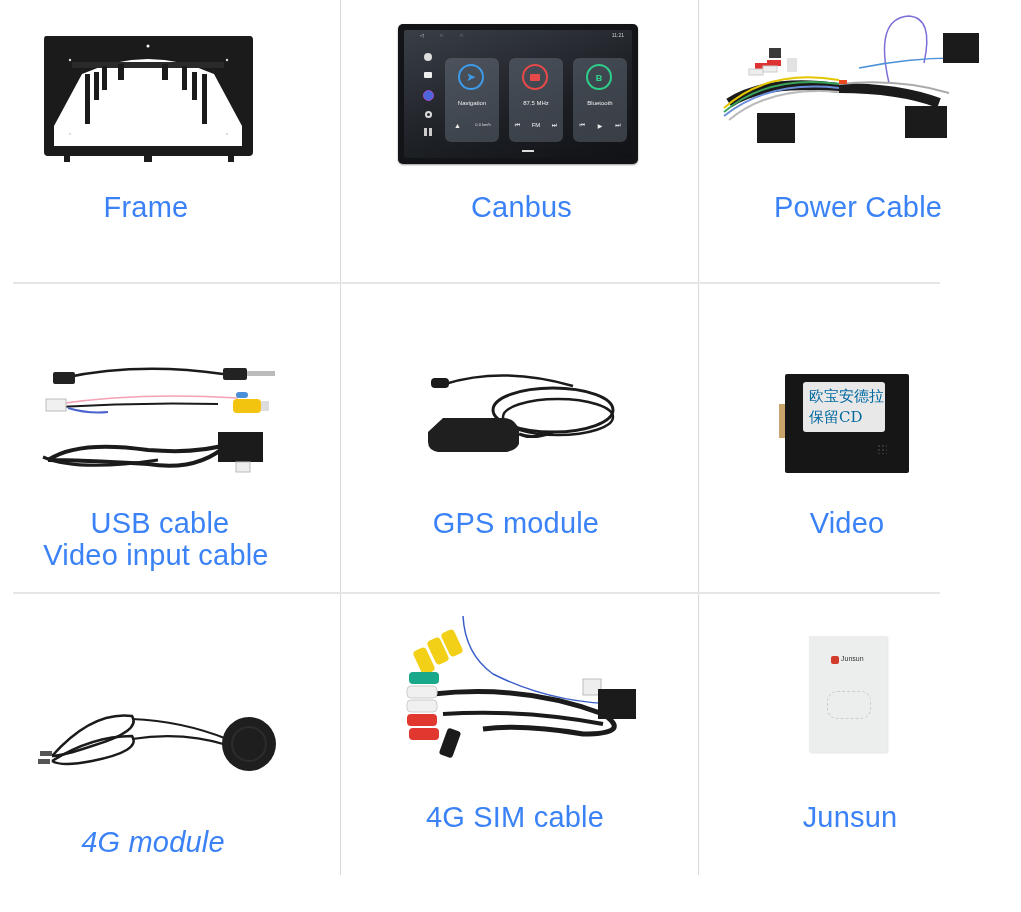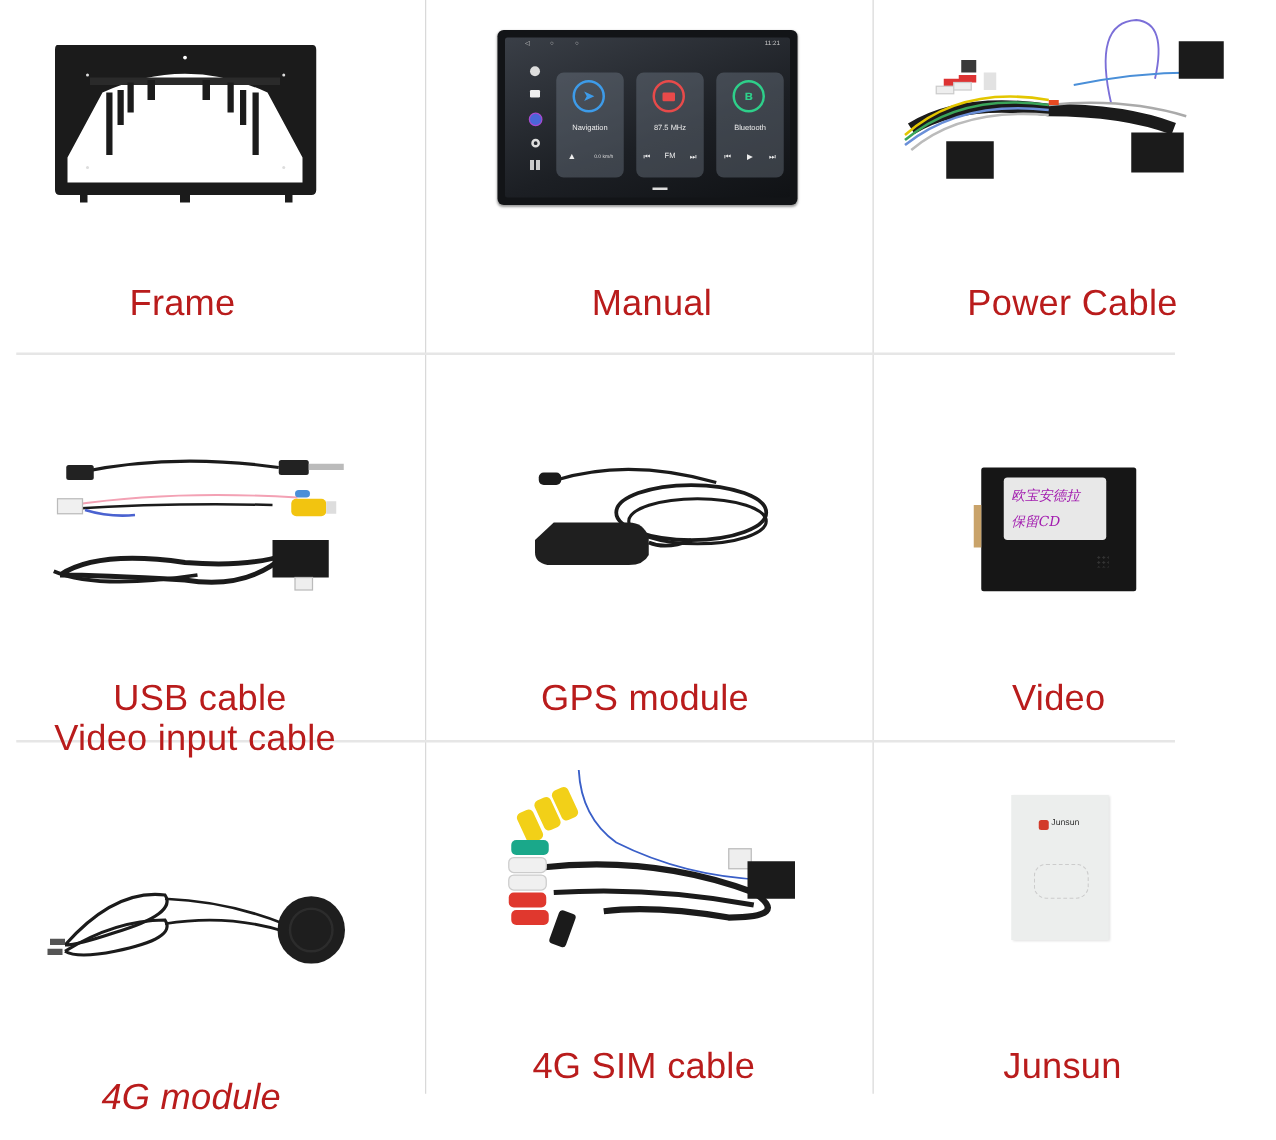--- a/index.html
+++ b/index.html
@@ -1,20 +1,20 @@
 <!DOCTYPE html>
 <html><head>
 <meta charset="utf-8">
 <style>
   html, body { margin: 0; padding: 0; background: #ffffff; }
   body { width: 1021px; height: 912px; position: relative; overflow: hidden; font-family: "Liberation Sans", "DejaVu Sans", sans-serif; }
   .vline { position: absolute; width: 1px; background: #d9d9d9; top: 0; height: 875px; }
   .hline { position: absolute; height: 2px; background: #e6e6e6; left: 13px; width: 927px; }
   .cell { position: absolute; }
-  .label { position: absolute; color: #b91c1c; font-size: 29px; text-align: center; line-height: 32px; white-space: nowrap; letter-spacing: 0.2px; margin-top: 36px; }
+  .label { position: absolute; color: #3b82f6; font-size: 29px; text-align: center; line-height: 32px; white-space: nowrap; letter-spacing: 0.2px; }
   .img { position: absolute; }
   svg { display: block; }
 </style>
 </head>
 <body>
 
 <div class="vline" style="left:340px;"></div>
 <div class="vline" style="left:698px;"></div>
 <div class="hline" style="top:282px;"></div>
 <div class="hline" style="top:592px;"></div>
@@ -84,21 +84,21 @@
         <div style="position:absolute;top:42px;width:100%;text-align:center;font-size:6px;color:#eee;">Bluetooth</div>
         <div style="position:absolute;top:64px;width:100%;display:flex;justify-content:space-around;font-size:6px;color:#eee;">
           <span>⏮</span>
           <span>▶</span>
           <span>⏭</span>
         </div>
       </div>
       <div style="position:absolute;left:118px;top:120px;width:12px;height:2px;background:#ddd;"></div>
     </div>
   </div>
-  <div class="label" style="left:0;width:361px;top:191px;">Manual</div>
+  <div class="label" style="left:0;width:361px;top:191px;">Canbus</div>
 </div>
 
 <div class="cell" style="left:699px;top:0;width:322px;height:348px;">
   <div class="img" style="left:10px;top:8px;">
     <svg width="275" height="145" viewBox="0 0 275 145">
       <path d="M180,75 Q165,10 200,8 Q225,10 215,55" stroke="#7b6fd8" stroke-width="1.5" fill="none"></path>
       <path d="M20,95 Q60,70 130,80 Q190,80 230,95" stroke="#1b1b1b" stroke-width="10" fill="none"></path>
       <path d="M15,100 Q60,60 130,72" stroke="#e3c600" stroke-width="2" fill="none"></path>
       <path d="M15,104 Q60,66 130,76" stroke="#3aa55a" stroke-width="2" fill="none"></path>
       <path d="M15,108 Q60,72 130,80" stroke="#6a8fd8" stroke-width="2" fill="none"></path>
@@ -154,21 +154,21 @@
       <path d="M5,60 L20,46 H80 Q92,46 96,58 V72 Q92,80 80,80 H15 Q5,78 5,70 Z" fill="#1f1f1f"></path>
       <path d="M96,62 Q110,68 130,60" stroke="#1b1b1b" stroke-width="3" fill="none"></path>
     </svg>
   </div>
   <div class="label" style="left:0;width:350px;top:223px;">GPS module</div>
 </div>
 
 <div class="cell" style="left:699px;top:284px;width:322px;height:308px;">
   <div class="img" style="left:86px;top:90px;width:124px;height:99px;background:#161616;border-radius:2px;">
     <div style="position:absolute;left:-6px;top:30px;width:6px;height:34px;background:#c9a36a;"></div>
-    <div style="position:absolute;left:18px;top:8px;width:82px;height:50px;background:#e8e8e8;border-radius:3px;font-family:'DejaVu Serif',serif;font-size:11px;color:#a21caf;padding:4px 0 0 6px;box-sizing:border-box;line-height:21px;font-style:italic;">
+    <div style="position:absolute;left:18px;top:8px;width:82px;height:50px;background:#e8e8e8;border-radius:3px;font-family:'DejaVu Serif',serif;font-size:15px;color:#0369a1;padding:4px 0 0 6px;box-sizing:border-box;line-height:21px;">
       <div>欧宝安德拉</div>
       <div>保留CD</div>
     </div>
     <div style="position:absolute;left:92px;top:70px;width:10px;height:10px;background:radial-gradient(circle,#333 30%,transparent 31%) 0 0/4px 4px;"></div>
   </div>
   <div class="label" style="left:0;width:296px;top:223px;">Video</div>
 </div>
 
 <div class="cell" style="left:0;top:619px;width:340px;height:281px;font-style:italic;">
   <div class="img" style="left:32px;top:82px;">

